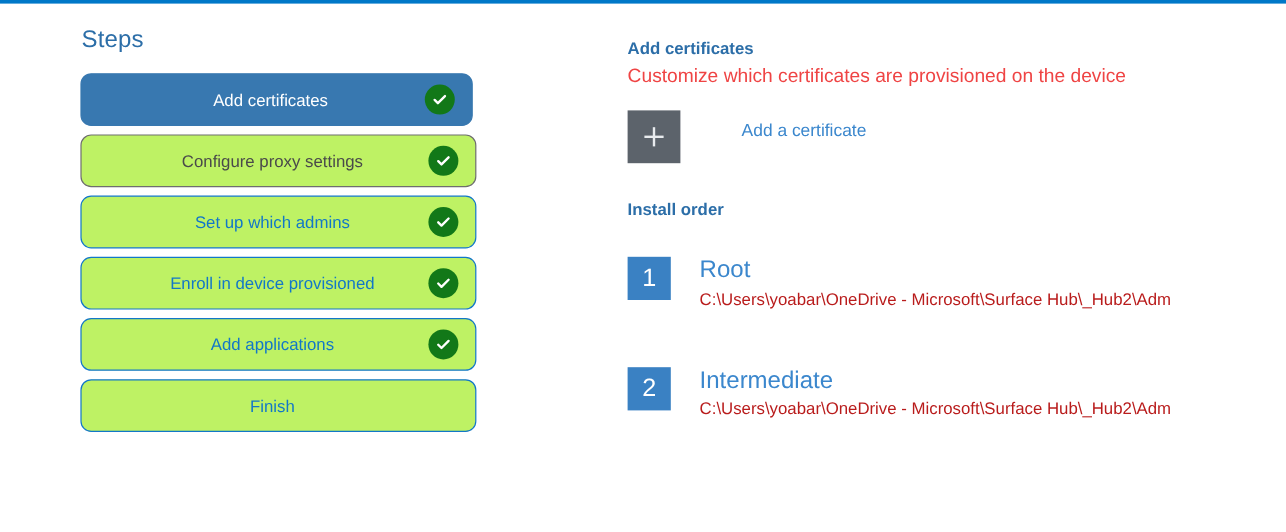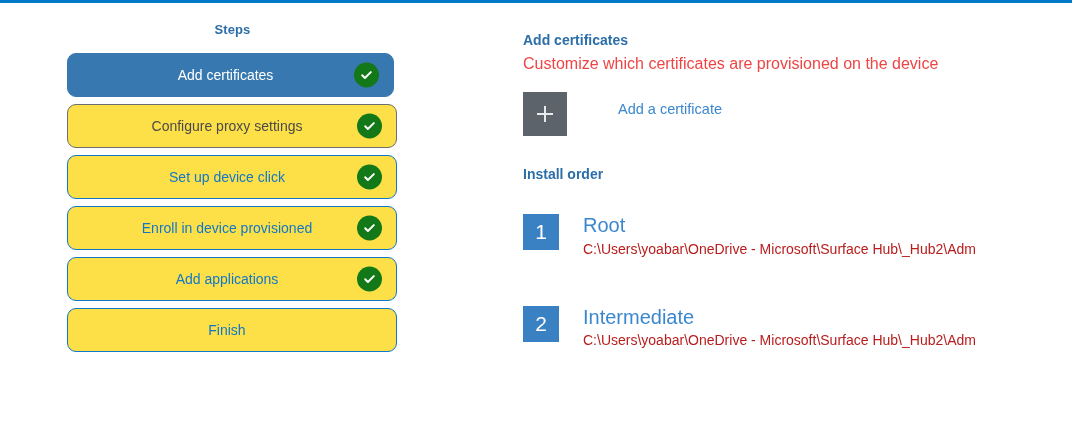--- a/index.html
+++ b/index.html
@@ -26,39 +26,38 @@
 
   
   #steps-pane {
     position: absolute;
     left: 67px;
     top: 22px;
     width: 330px;
   }
 
   #steps-heading {
-    font-size: 13px;
-    font-weight: bold;
+    font-size: 20px;
+    font-weight: normal;
     color: #2c6ea8;
     margin: 0 0 16px 1px;
     letter-spacing: .1px;
-    text-align: center;
   }
 
   .step-btn {
     position: relative;
     box-sizing: border-box;
     height: 44px;
     margin-bottom: 7px;
     border-radius: 9px;
     display: flex;
     align-items: center;
     justify-content: center;
     font-size: 14px;
-    background: #fde047;
+    background: #bef264;
     cursor: pointer;
     user-select: none;
   }
 
   .step-btn.active {
     background: #3878b0;
     border: 1px solid #3878b0;
     color: #ffffff;
     width: 327px;
   }
@@ -200,21 +199,21 @@
   <div class="step-btn outline-muted">
     <span class="step-label">Configure proxy settings</span>
     <span class="check-badge">
       <svg width="15" height="15" viewBox="0 0 16 16">
           <path d="M3.4 8.3 L6.3 11.2 L12.6 4.9" stroke="#ffffff" stroke-width="2.1" fill="none" stroke-linecap="round" stroke-linejoin="round"></path>
         </svg>
     </span>
   </div>
 
   <div class="step-btn outline">
-    <span class="step-label">Set up device click</span>
+    <span class="step-label">Set up which admins</span>
     <span class="check-badge">
       <svg width="15" height="15" viewBox="0 0 16 16">
           <path d="M3.4 8.3 L6.3 11.2 L12.6 4.9" stroke="#ffffff" stroke-width="2.1" fill="none" stroke-linecap="round" stroke-linejoin="round"></path>
         </svg>
     </span>
   </div>
 
   <div class="step-btn outline">
     <span class="step-label">Enroll in device provisioned</span>
     <span class="check-badge">

